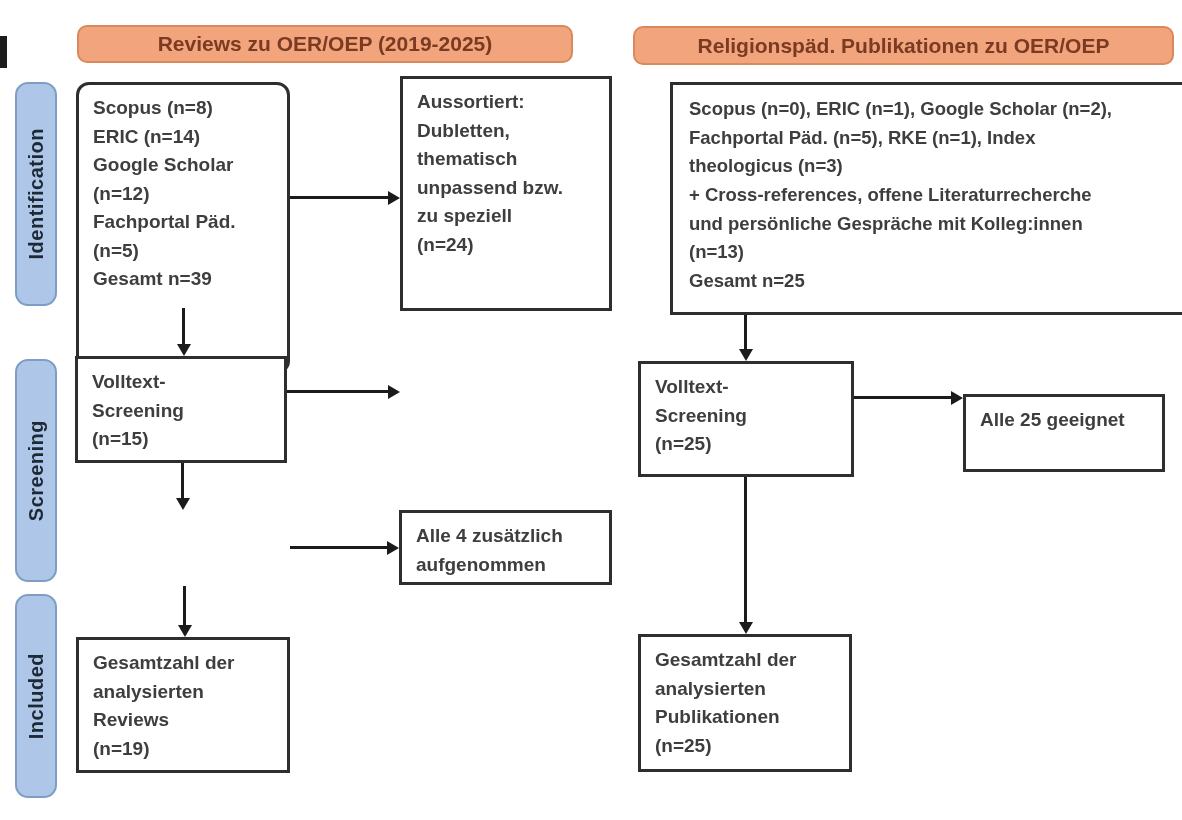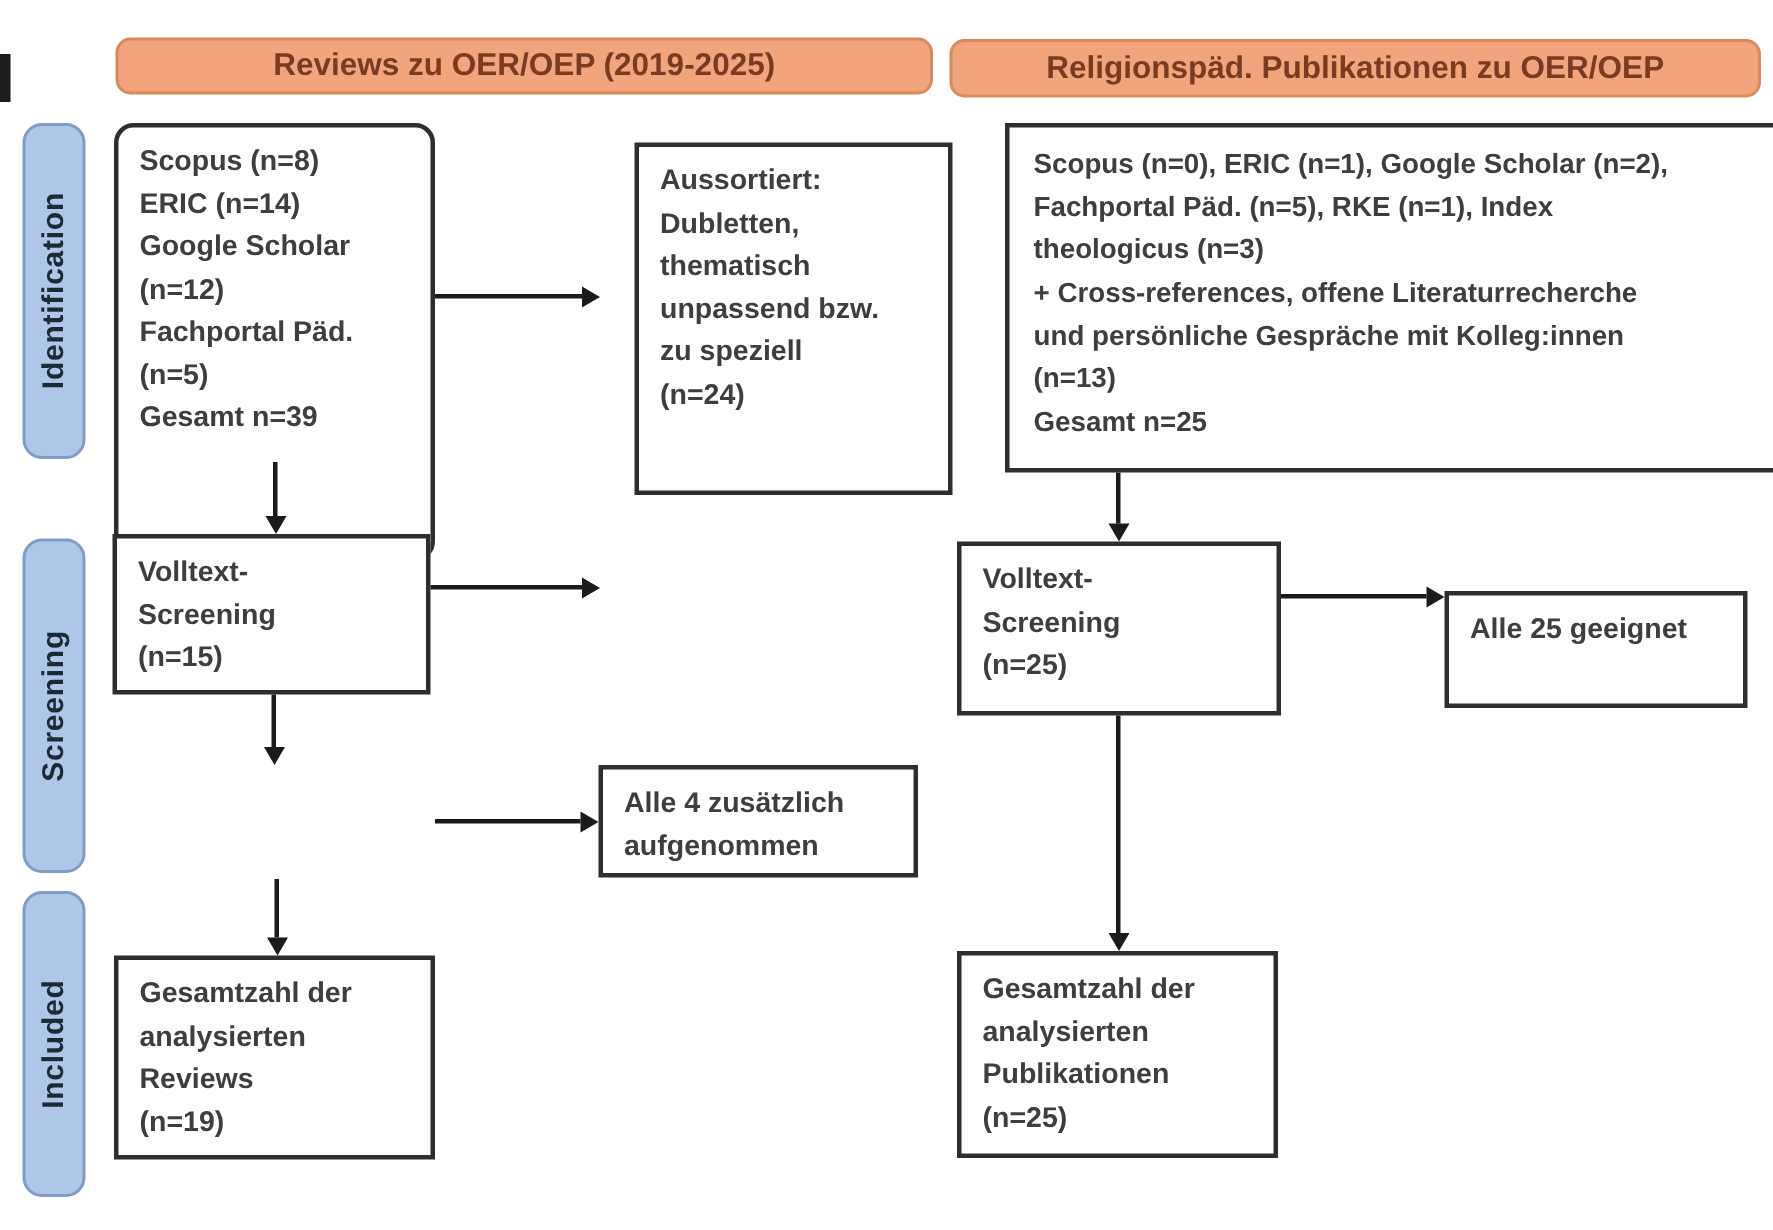--- a/index.html
+++ b/index.html
@@ -112,41 +112,41 @@
   .artifact {
     position: absolute;
     background: #1c1c1c;
   }
 </style>
 </head>
 <body>
 
 <div class="canvas">
 
-  <div class="hdr" style="left:77px; top:25px; width:545px; height:38px;">Reviews zu OER/OEP (2019-2025)</div>
+  <div class="hdr" style="left:77px; top:25px; width:496px; height:38px;">Reviews zu OER/OEP (2019-2025)</div>
   <div class="hdr" style="left:633px; top:26px; width:541px; height:39px;">Religionspäd. Publikationen zu OER/OEP</div>
 
   <div class="stage" style="left:15px; top:82px; width:42px; height:224px;">
     <span class="vtext">Identification</span>
   </div>
   <div class="stage" style="left:15px; top:359px; width:42px; height:223px;">
     <span class="vtext">Screening</span>
   </div>
   <div class="stage" style="left:15px; top:594px; width:42px; height:204px;">
     <span class="vtext">Included</span>
   </div>
 
   <div class="box" style="left:76px; top:82px; width:214px; height:292px;border-radius:13px;">Scopus (n=8)
 ERIC (n=14)
 Google Scholar
 (n=12)
 Fachportal Päd.
 (n=5)
 Gesamt n=39</div>
-  <div class="box" style="left:400px; top:95px; width:212px; height:235px;margin-left:23px;">Aussortiert:
+  <div class="box" style="left:400px; top:76px; width:212px; height:235px;">Aussortiert:
 Dubletten,
 thematisch
 unpassend bzw.
 zu speziell
 (n=24)</div>
   <div class="box" style="left:75px; top:356px; width:212px; height:107px;">Volltext-
 Screening
 (n=15)</div>
   <div class="box" style="left:399px; top:510px; width:213px; height:75px;">Alle 4 zusätzlich
 aufgenommen</div>

